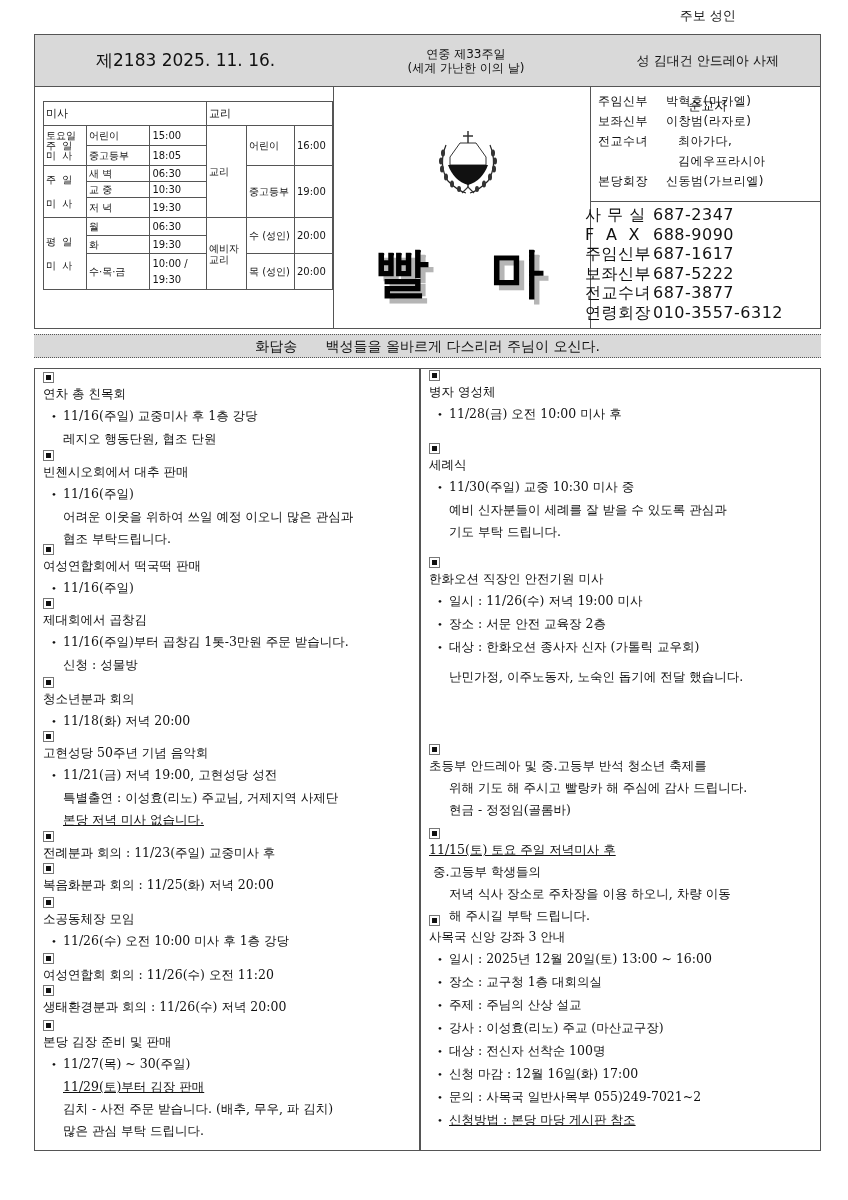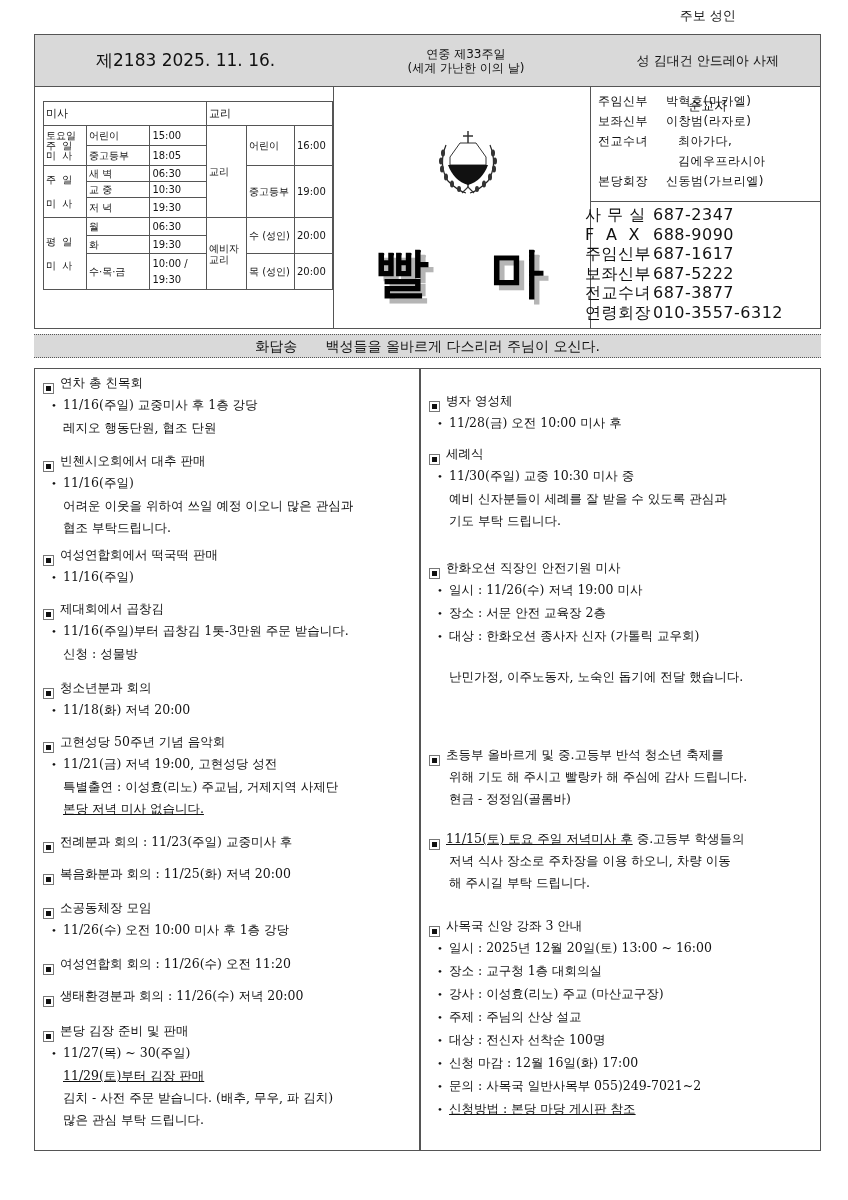--- a/index.html
+++ b/index.html
@@ -39,21 +39,21 @@
   
   .hymn { position: absolute; left: 0; top: 300px; width: 787px; height: 24px; background: #d9d9d9; border-top: 1px dotted #555; border-bottom: 1px dotted #555; text-align: center; font-size: 14px; line-height: 22px; }
   .hymn .label { margin-right: 24px; }
 
   
   .col { position: absolute; top: 334px; height: 783px; border: 1px solid #555; background: #fff; }
   .col-left { left: 0; width: 386px; }
   .col-right { left: 386px; width: 401px; }
   .notice { position: absolute; left: 8px; font-family: "DejaVu Serif", serif; font-size: 12.5px; line-height: 22px; }
   .col-right .notice { left: 8px; }
-  .n-title { display: flex; align-items: flex-end; white-space: nowrap; }
+  .n-title { display: flex; align-items: flex-start; white-space: nowrap; flex-direction: column; }
   .bullet-box { display: inline-block; width: 11px; height: 11px; border: 1px solid #777; background: #fff; position: relative; margin-right: 6px; flex: 0 0 auto; }
   .bullet-box::after { content: ""; position: absolute; left: 2px; top: 2px; width: 5px; height: 5px; background: #111; }
   .n-line { white-space: nowrap; padding-left: 10px; }
   .n-line.dot::before { content: "•"; display: inline-block; width: 10px; margin-left: -10px; font-size: 10px; }
   .n-line.dot { padding-left: 20px; }
   .n-line.dot::before { margin-left: -12px; width: 12px; }
   .u { text-decoration: underline; }
   .n-cont { white-space: nowrap; padding-left: 20px; }
 </style>
 </head>
@@ -315,21 +315,21 @@
           <span>본당 김장 준비 및 판매</span>
         </div>
       <div class="n-line dot">11/27(목) ~ 30(주일)</div>
       <div class="n-cont"><span class="u">11/29(토)부터 김장 판매</span></div>
       <div class="n-cont">김치 -  사전 주문 받습니다. (배추, 무우, 파 김치)</div>
       <div class="n-cont">많은 관심 부탁 드립니다.</div>
     </div>
   </div>
 
   <div class="col col-right">
-    <div class="notice" style="top:21px">
+    <div class="notice" style="top:1px">
       <div class="n-title">
           <span class="bullet-box"></span>
           <span>병자 영성체</span>
         </div>
       <div class="n-line dot">11/28(금) 오전 10:00 미사 후</div>
     </div>
     <div class="notice" style="top:74px">
       <div class="n-title">
           <span class="bullet-box"></span>
           <span>세례식</span>
@@ -346,43 +346,43 @@
       <div class="n-line dot">일시 : 11/26(수) 저녁 19:00 미사</div>
       <div class="n-line dot">장소 : 서문 안전 교육장 2층</div>
       <div class="n-line dot">대상 : 한화오션 종사자 신자 (가톨릭 교우회)</div>
     </div>
     <div class="notice" style="top:297px">
       <div class="n-cont">난민가정, 이주노동자, 노숙인 돕기에  전달 했습니다.</div>
     </div>
     <div class="notice" style="top:375px">
       <div class="n-title">
           <span class="bullet-box"></span>
-          <span>초등부 올바르게 및 중.고등부 반석 청소년 축제를</span>
+          <span>초등부 안드레아 및 중.고등부 반석 청소년 축제를</span>
         </div>
       <div class="n-cont">위해 기도 해 주시고 빨랑카  해 주심에 감사 드립니다.</div>
       <div class="n-cont">현금 - 정정임(골롬바)</div>
     </div>
     <div class="notice" style="top:459px">
       <div class="n-title">
           <span class="bullet-box"></span>
           <span class="u">11/15(토) 토요 주일 저녁미사 후</span>
           <span style="white-space:pre"> 중.고등부 학생들의</span>
         </div>
       <div class="n-cont">저녁 식사 장소로 주차장을 이용 하오니, 차량 이동</div>
       <div class="n-cont">해 주시길 부탁 드립니다.</div>
     </div>
     <div class="notice" style="top:546px">
       <div class="n-title">
           <span class="bullet-box"></span>
           <span>사목국 신앙 강좌 3 안내</span>
         </div>
       <div class="n-line dot">일시 : 2025년 12월 20일(토) 13:00 ~ 16:00</div>
       <div class="n-line dot">장소 : 교구청 1층 대회의실</div>
+      <div class="n-line dot">주제 : 주님의 산상 설교</div>
       <div class="n-line dot">강사 : 이성효(리노) 주교 (마산교구장)</div>
-      <div class="n-line dot">주제 : 주님의 산상 설교</div>
       <div class="n-line dot">대상 : 전신자 선착순 100명</div>
       <div class="n-line dot">신청 마감 :  12월 16일(화) 17:00</div>
       <div class="n-line dot">문의 : 사목국 일반사목부 055)249-7021~2</div>
       <div class="n-line dot"><span class="u">신청방법 :  본당 마당 게시판 참조</span></div>
     </div>
   </div>
 
 </div>
 
 </body></html>

